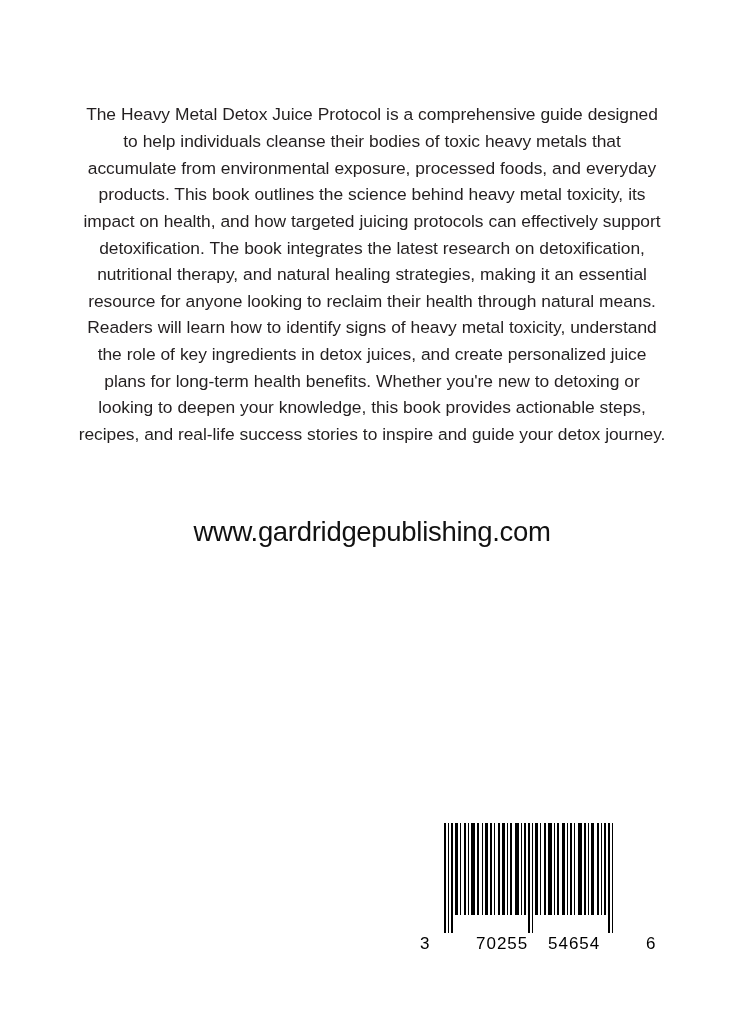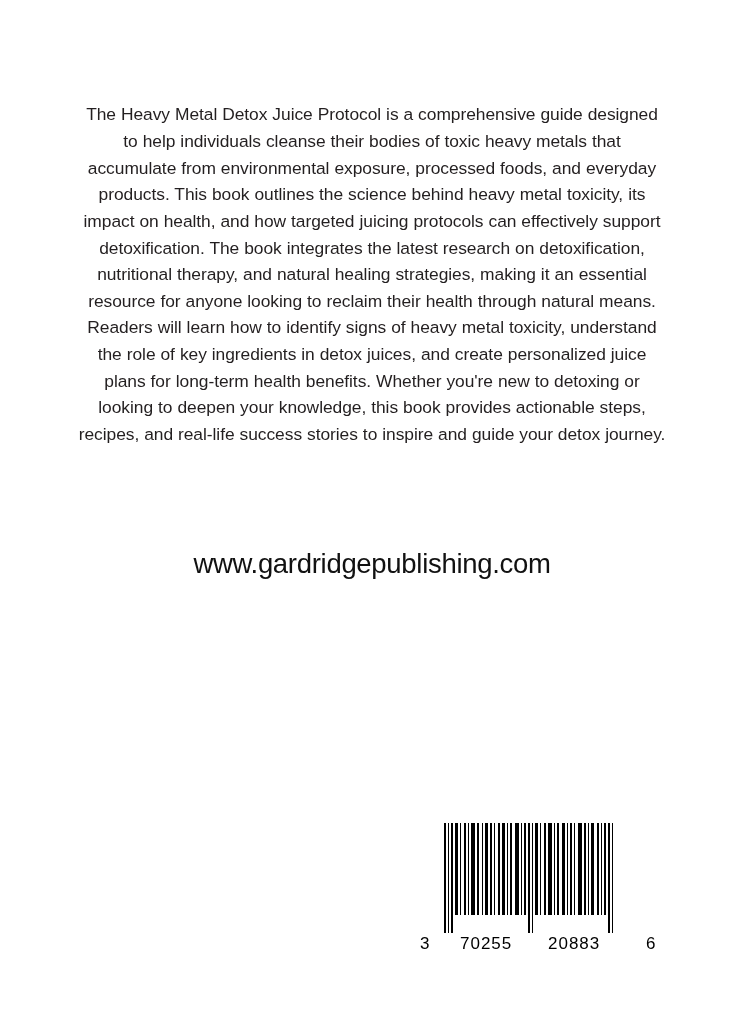--- a/index.html
+++ b/index.html
@@ -32,21 +32,21 @@
     font-size: 17.4px;
     line-height: 1.53;
     color: #231f20;
     letter-spacing: -0.05px;
     word-spacing: 0.2px;
   }
 
   .website {
     position: absolute;
     left: 78px;
-    top: 548px;
+    top: 516px;
     width: 588px;
     text-align: center;
     font-size: 27.5px;
     letter-spacing: -0.3px;
     color: #111111;
   }
 
   .barcode-block {
     position: absolute;
     left: 418px;
@@ -78,21 +78,21 @@
     color: #000;
     letter-spacing: 1px;
     margin-top: 1px;
   }
   .barcode-digits span {
     position: absolute;
     top: 0;
     white-space: pre;
   }
   .d-left  { left: 2px; }
-  .d-mid1  { left: 42px; }
+  .d-mid1  { left: 58px; }
   .d-mid2  { left: 130px; }
   .d-right { left: 228px; }
 </style>
 </head>
 <body>
 
 <div class="page">
 
   <p class="blurb">The Heavy Metal Detox Juice Protocol is a comprehensive guide designed to help individuals cleanse their bodies of toxic heavy metals that accumulate from environmental exposure, processed foods, and everyday products. This book outlines the science behind heavy metal toxicity, its impact on health, and how targeted juicing protocols can effectively support detoxification. The book integrates the latest research on detoxification, nutritional therapy, and natural healing strategies, making it an essential resource for anyone looking to reclaim their health through natural means. Readers will learn how to identify signs of heavy metal toxicity, understand the role of key ingredients in detox juices, and create personalized juice plans for long-term health benefits. Whether you're new to detoxing or looking to deepen your knowledge, this book provides actionable steps, recipes, and real-life success stories to inspire and guide your detox journey.</p>
 
@@ -138,18 +138,18 @@
         <span class="bar-short" style="left: 147px; width: 3px; background: rgb(0, 0, 0);"></span>
         <span class="bar-short" style="left: 153px; width: 2px; background: rgb(0, 0, 0);"></span>
         <span class="bar-short" style="left: 157px; width: 1px; background: rgb(0, 0, 0);"></span>
         <span class="bar-short" style="left: 160px; width: 2px; background: rgb(0, 0, 0);"></span>
         <span class="bar-tall" style="left: 164px; width: 2px; background: rgb(0, 0, 0);"></span>
         <span class="bar-tall" style="left: 168px; width: 1px; background: rgb(0, 0, 0);"></span>
       </div>
     <div class="barcode-digits">
       <span class="d-left">3</span>
       <span class="d-mid1">70255</span>
-      <span class="d-mid2">20883</span>
+      <span class="d-mid2">54654</span>
       <span class="d-right">6</span>
     </div>
   </div>
 
 </div>
 
 </body></html>

